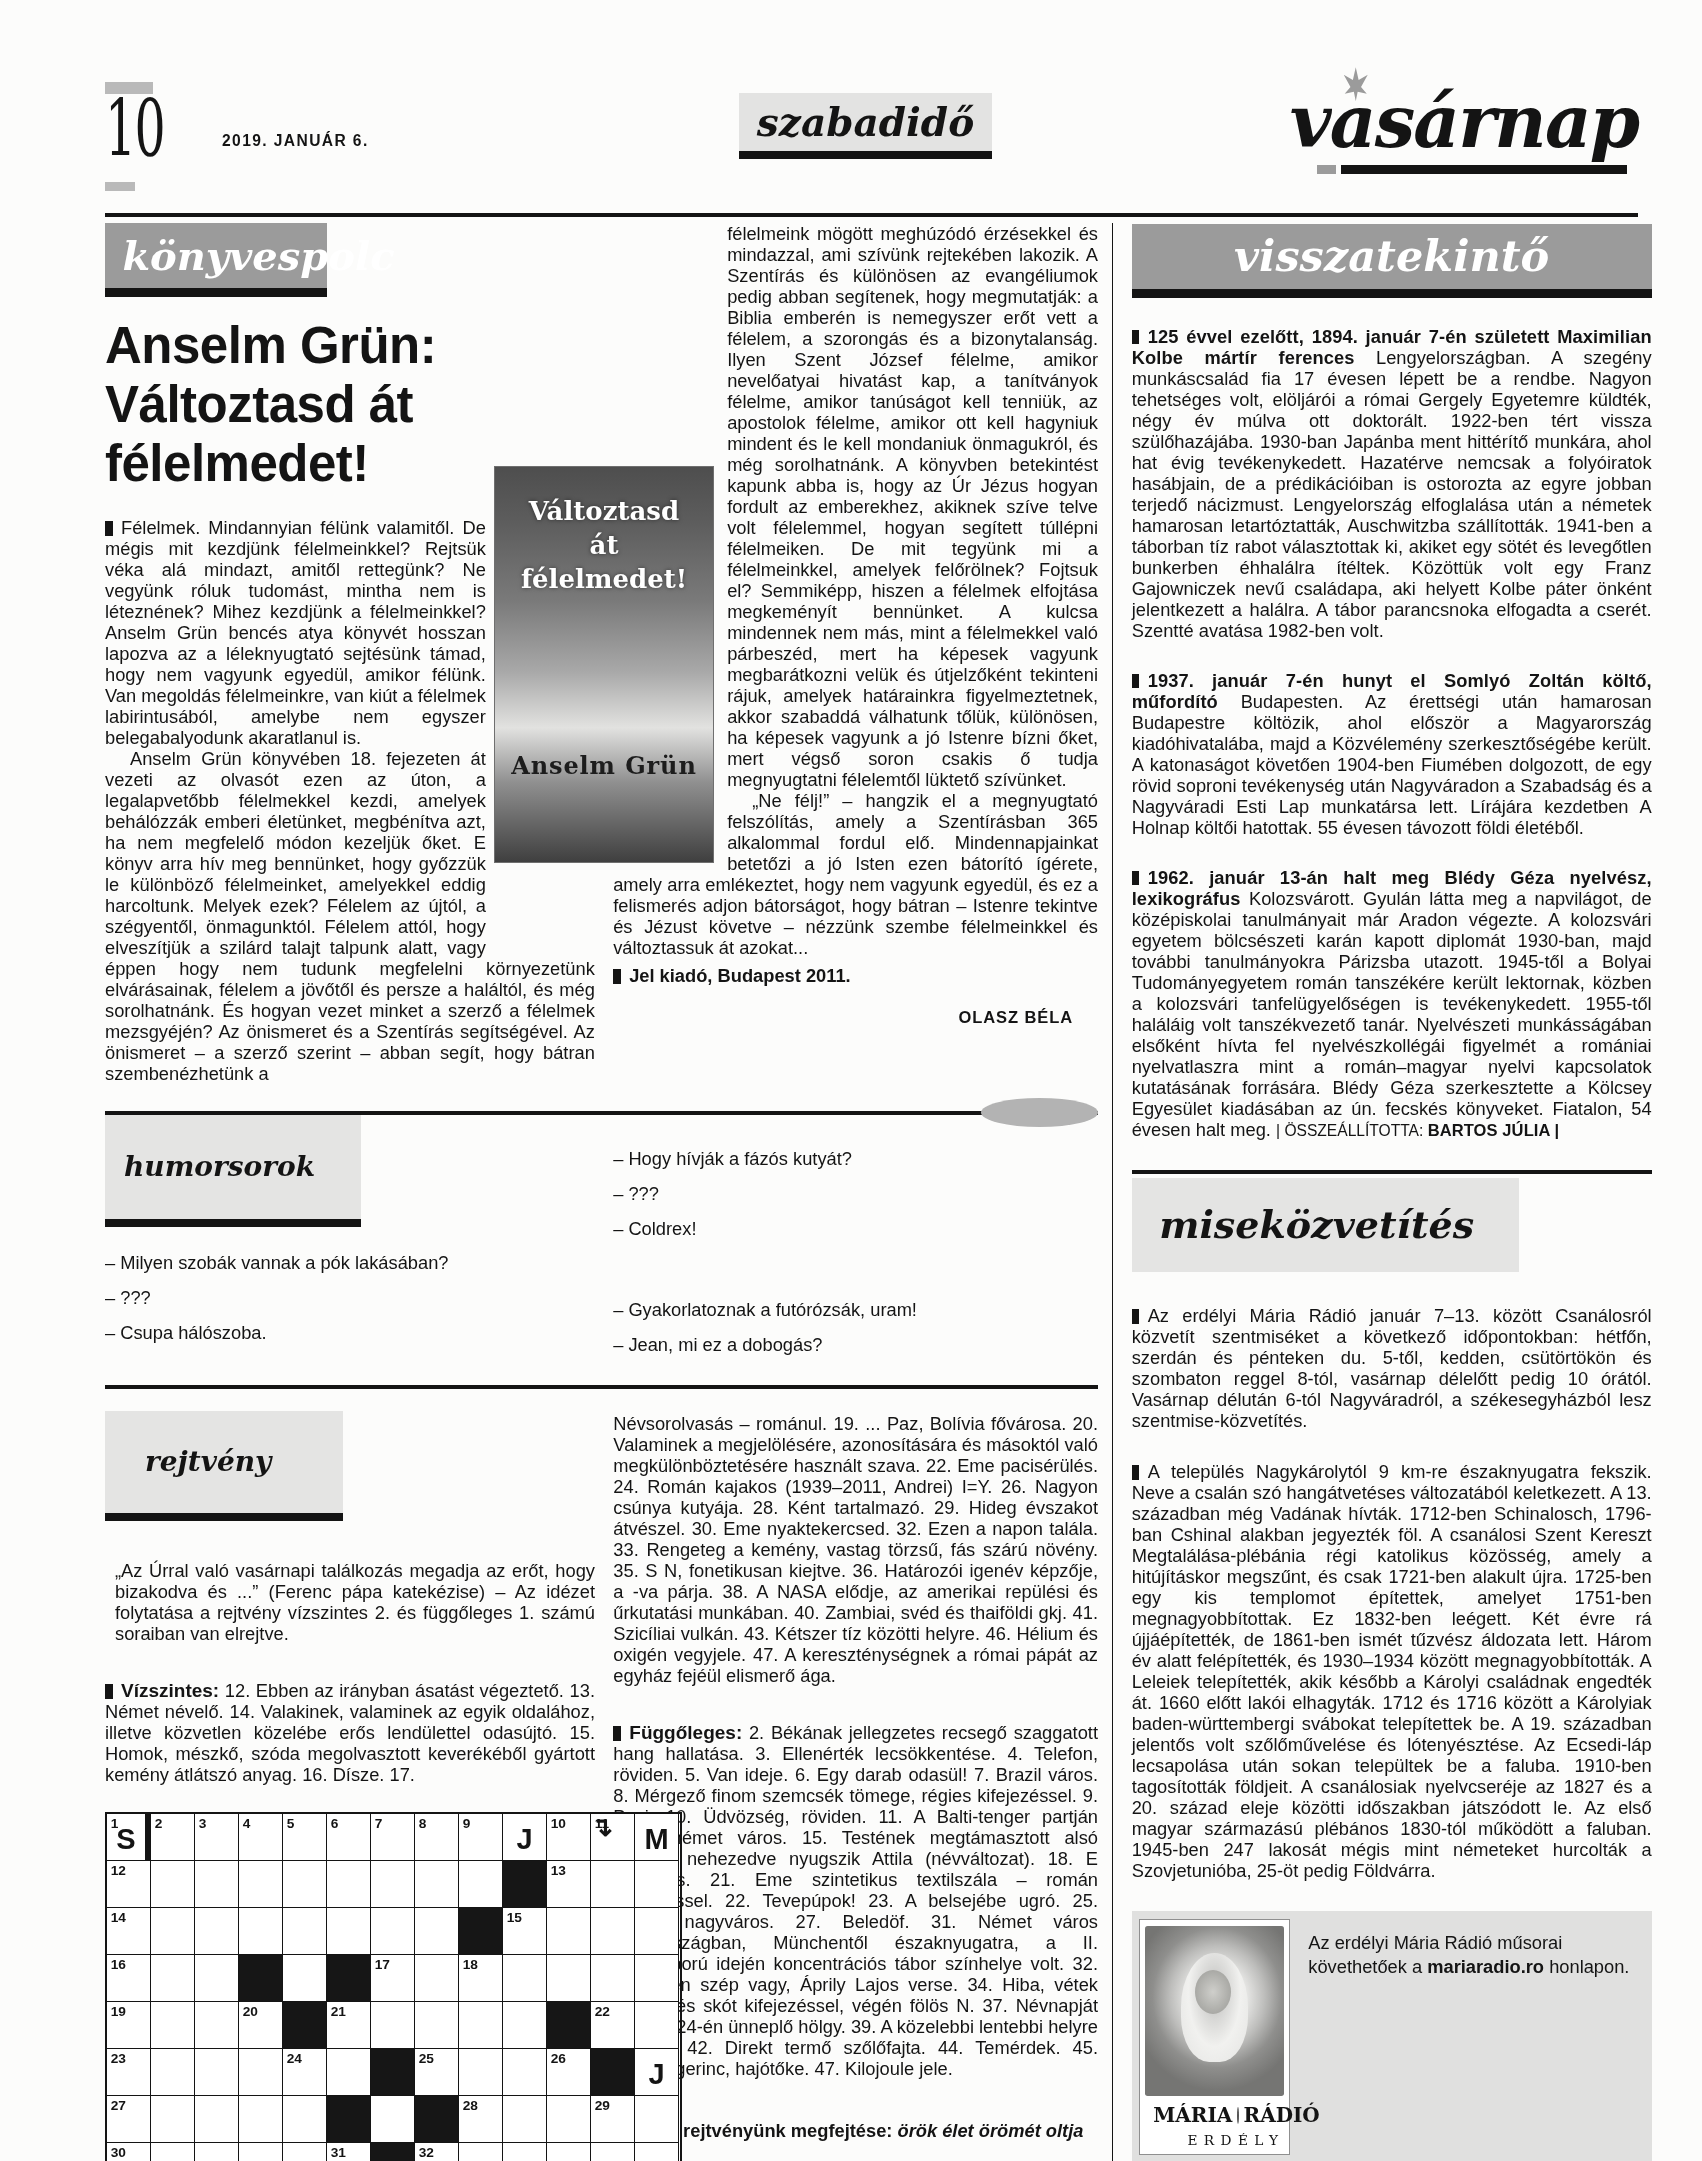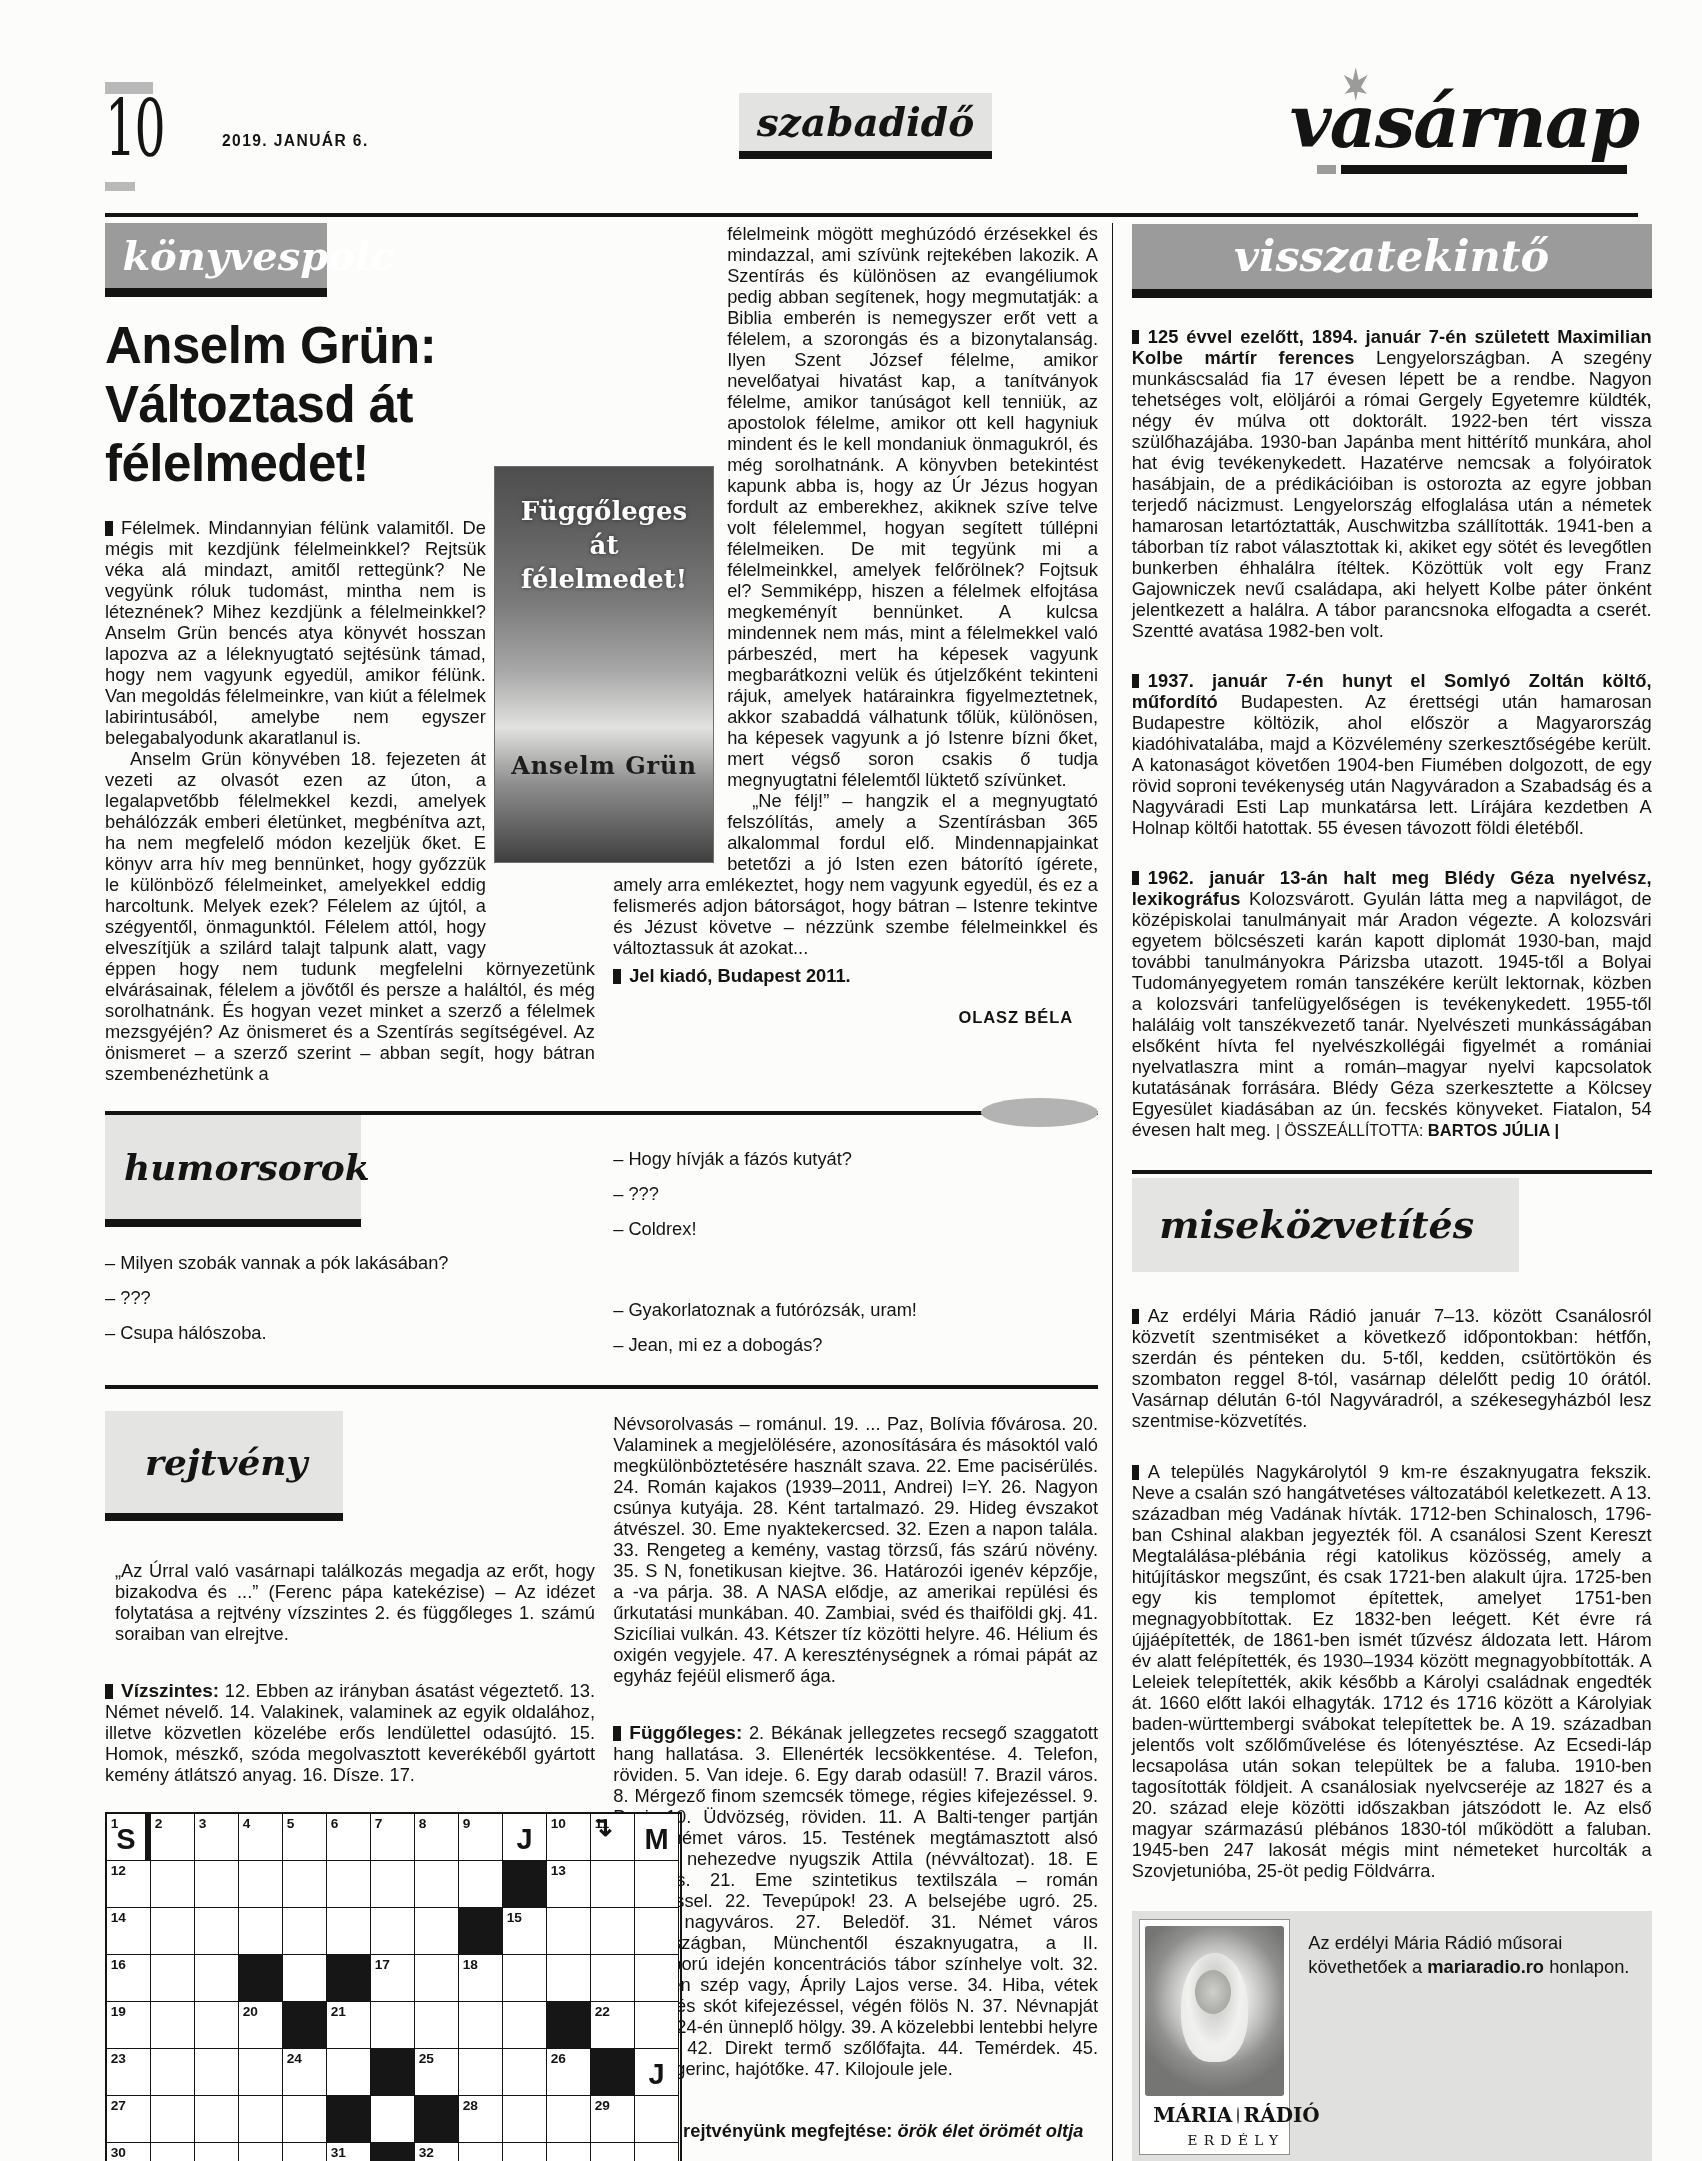--- a/index.html
+++ b/index.html
@@ -28,21 +28,21 @@
   .top-rule { width:1533px; height:4.1px; background:#141414; margin-top:0; }
 
   
   .content { display:grid; grid-template-columns:993px 540px; column-gap:13.7px; margin-top:6.4px; }
   .rightcol { border-left:1.8px solid #141414; padding-left:19px; padding-top:0.9px; }
 
   
   .label-dark { background:#9b9b9b; color:#fff; font-family:"DejaVu Serif", serif; font-style:italic;
                 font-weight:bold; font-size:40px; }
   .label-light { background:#e4e4e3; color:#141414; font-family:"DejaVu Serif", serif; font-style:italic;
-                 font-weight:bold; font-size:36px; }
+                 font-weight:bold; font-size:28px; }
   .label-bar { height:8.2px; background:#141414; }
 
   
   .article { position:relative; display:flex; gap:18.3px; }
   .art-col1 { width:490px; }
   .art-col2 { width:485px; }
   .kp-box { width:222px; height:65px; line-height:65px; padding-left:17.4px; }
   .kp-bar { width:222px; }
   h1.art-title { font-size:51px; line-height:1.16; letter-spacing:-0.5px; margin:19px 0 24px; }
   p.body { font-size:18.3px; line-height:21px; text-align:justify; }
@@ -174,21 +174,21 @@
         </div>
         <div class="art-col2">
           <div class="spacer-l"></div>
           <p class="body">félelmeink mögött meghúzódó érzésekkel és mindazzal, ami szívünk rejtekében lakozik. A Szentírás és különösen az evangéliumok pedig abban segítenek, hogy megmutatják: a Biblia emberén is nemegyszer erőt vett a félelem, a szorongás és a bizonytalanság. Ilyen Szent József félelme, amikor nevelőatyai hivatást kap, a tanítványok félelme, amikor tanúságot kell tenniük, az apostolok félelme, amikor ott kell hagyniuk mindent és le kell mondaniuk önmagukról, és még sorolhatnánk. A könyvben betekintést kapunk abba is, hogy az Úr Jézus hogyan fordult az emberekhez, akiknek szíve telve volt félelemmel, hogyan segített túllépni félelmeiken. De mit tegyünk mi a félelmeinkkel, amelyek felőrölnek? Fojtsuk el? Semmiképp, hiszen a félelmek elfojtása megkeményít bennünket. A kulcsa mindennek nem más, mint a félelmekkel való párbeszéd, mert ha képesek vagyunk megbarátkozni velük és útjelzőként tekinteni rájuk, amelyek határainkra figyelmeztetnek, akkor szabaddá válhatunk tőlük, különösen, ha képesek vagyunk a jó Istenre bízni őket, mert végső soron csakis ő tudja megnyugtatni félelemtől lüktető szívünket.</p>
           <p class="body indent">„Ne félj!” – hangzik el a megnyugtató felszólítás, amely a Szentírásban 365 alkalommal fordul elő. Mindennapjainkat betetőzi a jó Isten ezen bátorító ígérete, amely arra emlékeztet, hogy nem vagyunk egyedül, és ez a felismerés adjon bátorságot, hogy bátran – Istenre tekintve és Jézust követve – nézzünk szembe félelmeinkkel és változtassuk át azokat...</p>
           <p class="pub-line"><span class="sqmark"></span><span>Jel kiadó, Budapest 2011.</span></p>
           <p class="art-author">OLASZ BÉLA</p>
         </div>
         <div class="cover">
           <div class="cover-title">
-            <span>Függőleges</span><br>
+            <span>Változtasd</span><br>
             <span>át</span><br>
             <span>félelmedet!</span>
           </div>
           <div class="cover-author">Anselm Grün</div>
         </div>
       </div>
 
       <section class="humor">
         <div class="sec-rule">
           <div class="rule-ellipse"></div>

